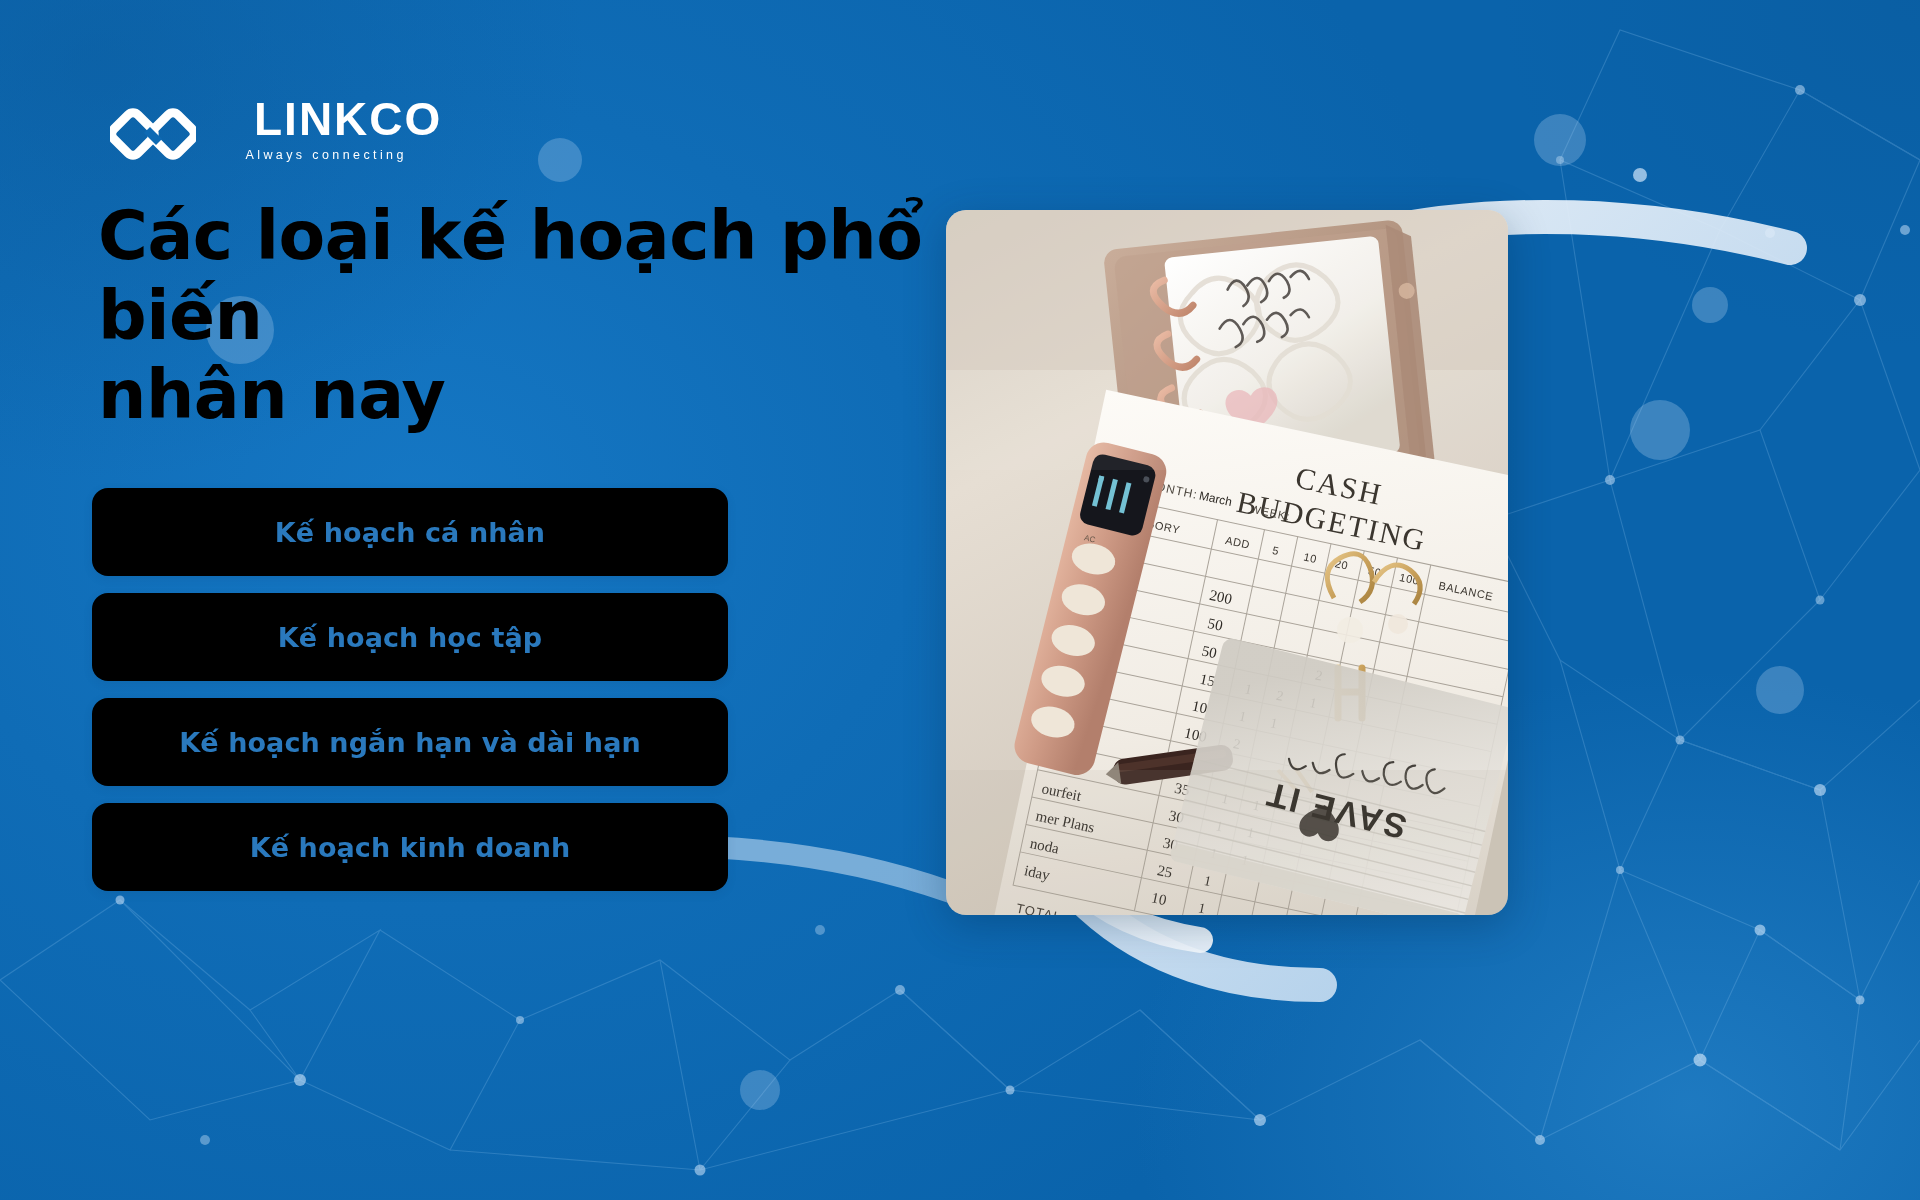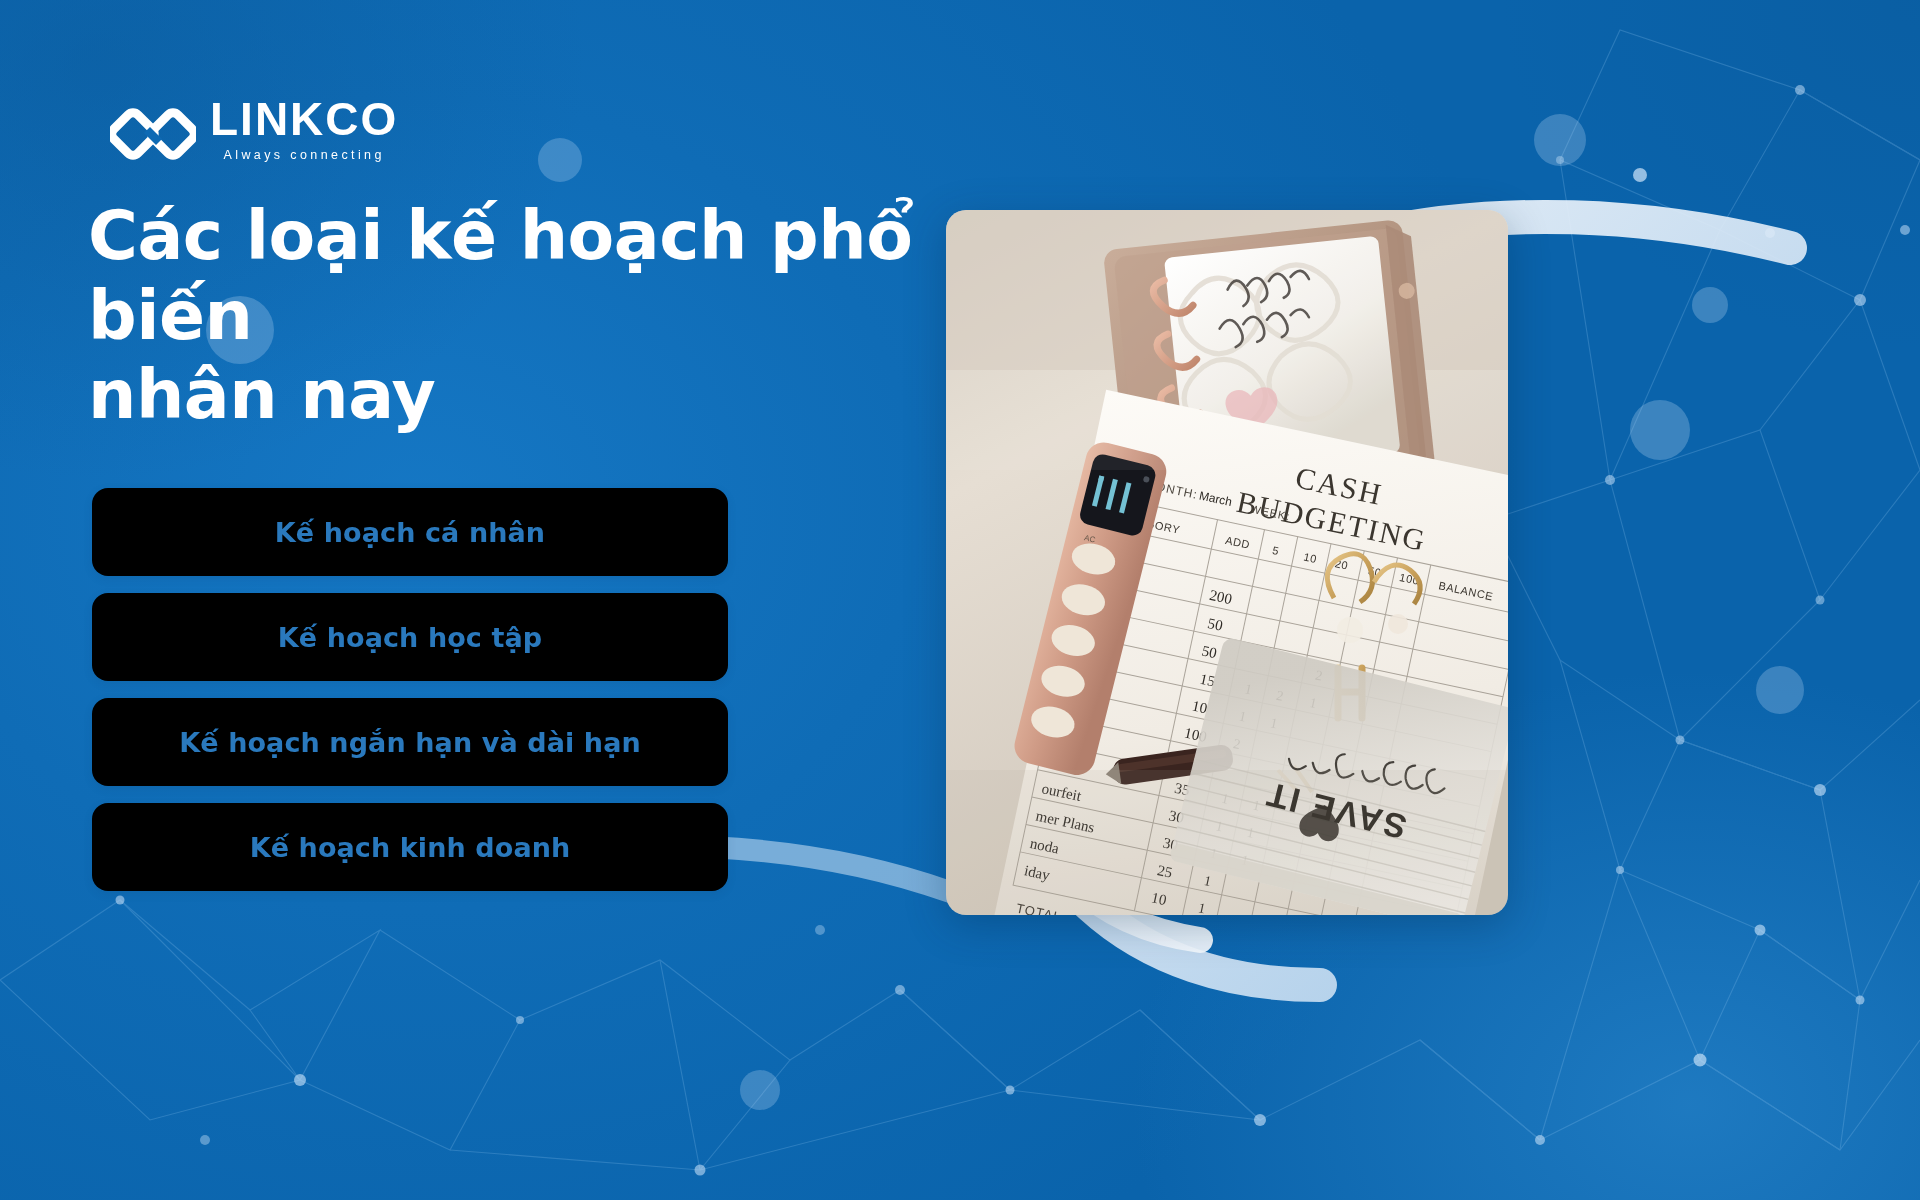--- a/index.html
+++ b/index.html
@@ -32,31 +32,31 @@
 
   
   #logo {
     position:absolute; left:110px; top:96px;
     display:flex; align-items:flex-start; gap:14px;
   }
   #logo .mark { width:86px; height:62px; margin-top:4px; }
   #logo .words { display:flex; flex-direction:column; }
   #logo .wordmark {
     color:#ffffff; font-size:46px; font-weight:700; letter-spacing:2px;
-    line-height:1; font-family:"Liberation Sans", sans-serif;
+    line-height:1; font-family:"Liberation Sans", sans-serif;margin-left:44px;
   }
   #logo .tagline {
     color:#ffffff; font-size:12.5px; letter-spacing:3.4px;
     margin-top:6px; text-align:center; font-weight:400;
   }
 
   
   #headline {
-    position:absolute; left:88px; top:196px; width:1000px;
-    color:#ffffff; font-size:68px; font-weight:700;
+    position:absolute; left:98px; top:196px; width:1000px;
+    color:#000000; font-size:68px; font-weight:700;
     line-height:1.17; letter-spacing:-0.5px;
     font-family:"DejaVu Sans", sans-serif;
   }
   #headline .ln { display:block; }
 
   
   #pills {
     position:absolute; left:92px; top:488px;
     width:636px;
     display:flex; flex-direction:column; gap:17px;

